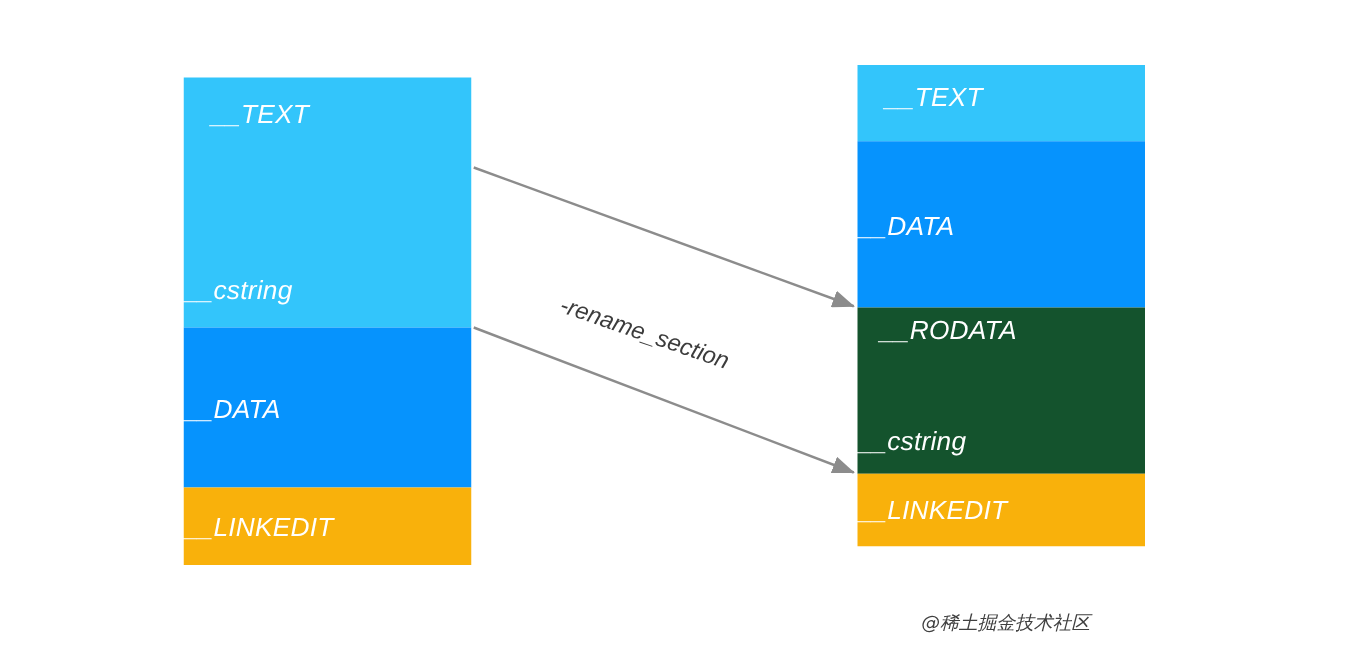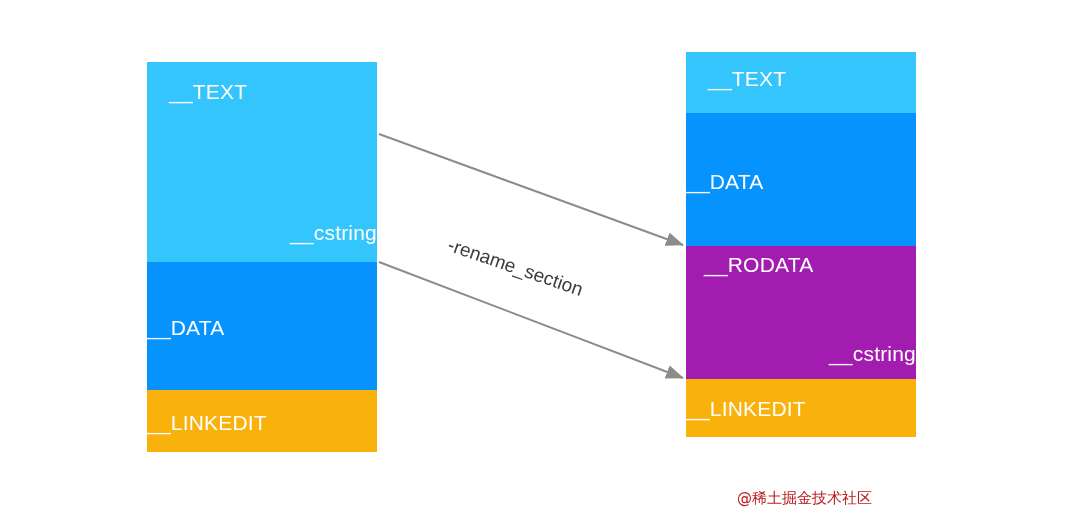--- a/index.html
+++ b/index.html
@@ -14,20 +14,21 @@
     overflow: hidden;
     font-family: "Liberation Sans", sans-serif;
     background: #ffffff;
   }
   #canvas {
     position: absolute;
     left: 0;
     top: 0;
     width: 886px;
     height: 516px;
+    font-style: italic;
   }
   .col {
     position: absolute;
   }
   .seg {
     position: absolute;
     left: 0;
     width: 100%;
     box-sizing: border-box;
   }
@@ -45,34 +46,34 @@
     top: 19px;
   }
   .lbl-center {
     left: 0;
     right: 0;
     text-align: left;
   }
   .lbl-bottomcenter {
     left: 0;
     right: 0;
-    text-align: right;
+    text-align: left;
   }
 
   
   #col-left { left: 147px; top: 62px; width: 230px; height: 390px; }
   #left-text     { top: 0px;   height: 200px; background: #33c5fb; }
   #left-data     { top: 200px; height: 128px; background: #0693fd; }
   #left-linkedit { top: 328px; height: 62px;  background: #f9b10b; }
 
   
   #col-right { left: 686px; top: 52px; width: 230px; height: 385px; }
   #right-text     { top: 0px;   height: 61px;  background: #33c5fb; }
   #right-data     { top: 61px;  height: 133px; background: #0693fd; }
-  #right-rodata   { top: 194px; height: 133px; background: #a21caf; }
+  #right-rodata   { top: 194px; height: 133px; background: #14532d; }
   #right-linkedit { top: 327px; height: 58px;  background: #f9b10b; }
 
   
   #arrows {
     position: absolute;
     left: 0; top: 0;
     width: 1080px; height: 516px;
     pointer-events: none;
   }
 
@@ -88,21 +89,21 @@
     transform: rotate(19deg);
     transform-origin: left top;
   }
 
   
   #watermark {
     position: absolute;
     right: 14px;
     bottom: 8px;
     font-size: 15px;
-    color: #b91c1c;
+    color: #404040;
     font-family: "DejaVu Sans", sans-serif;
     white-space: nowrap;
   }
 </style>
 </head>
 <body>
 
 <div id="canvas">
 
   <div class="col" id="col-left">

